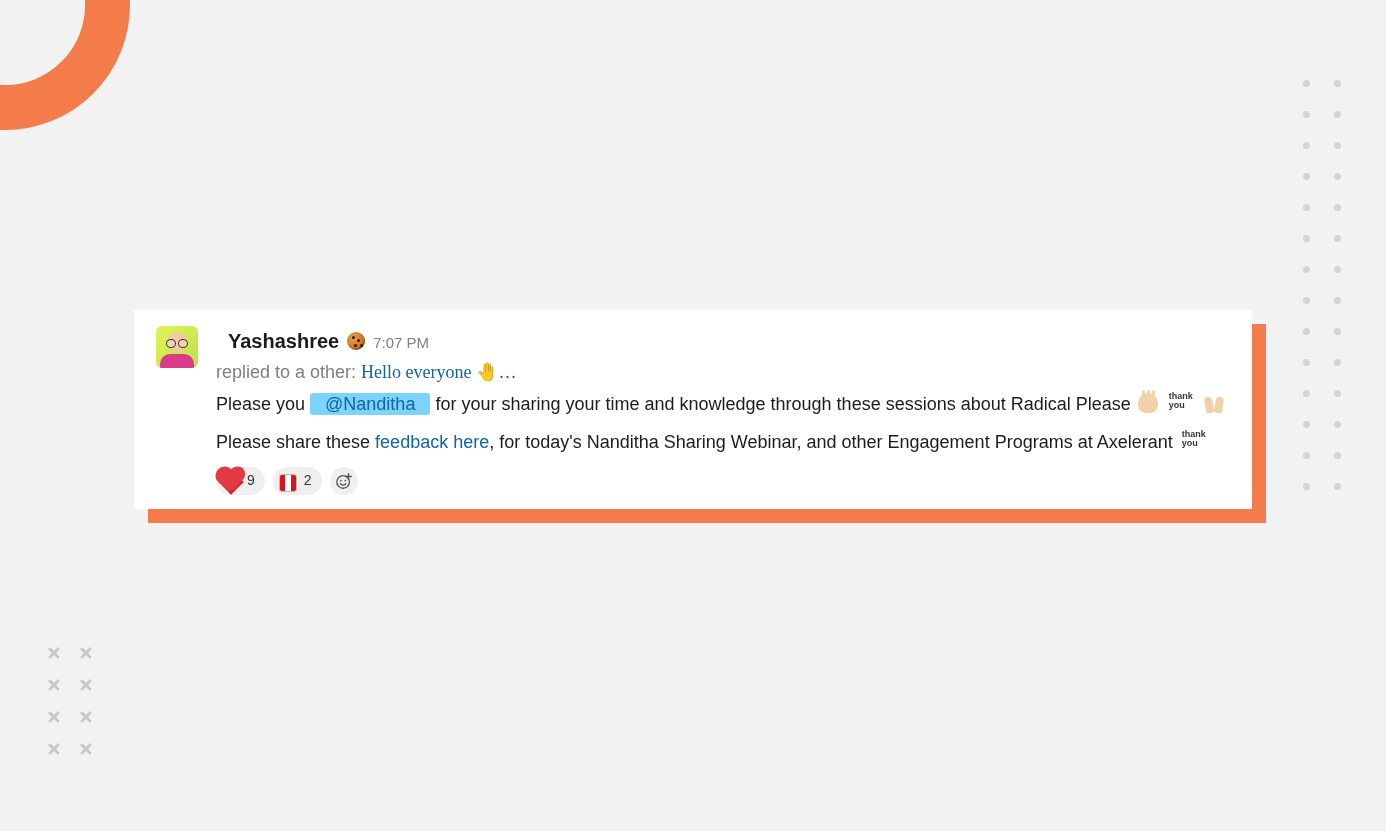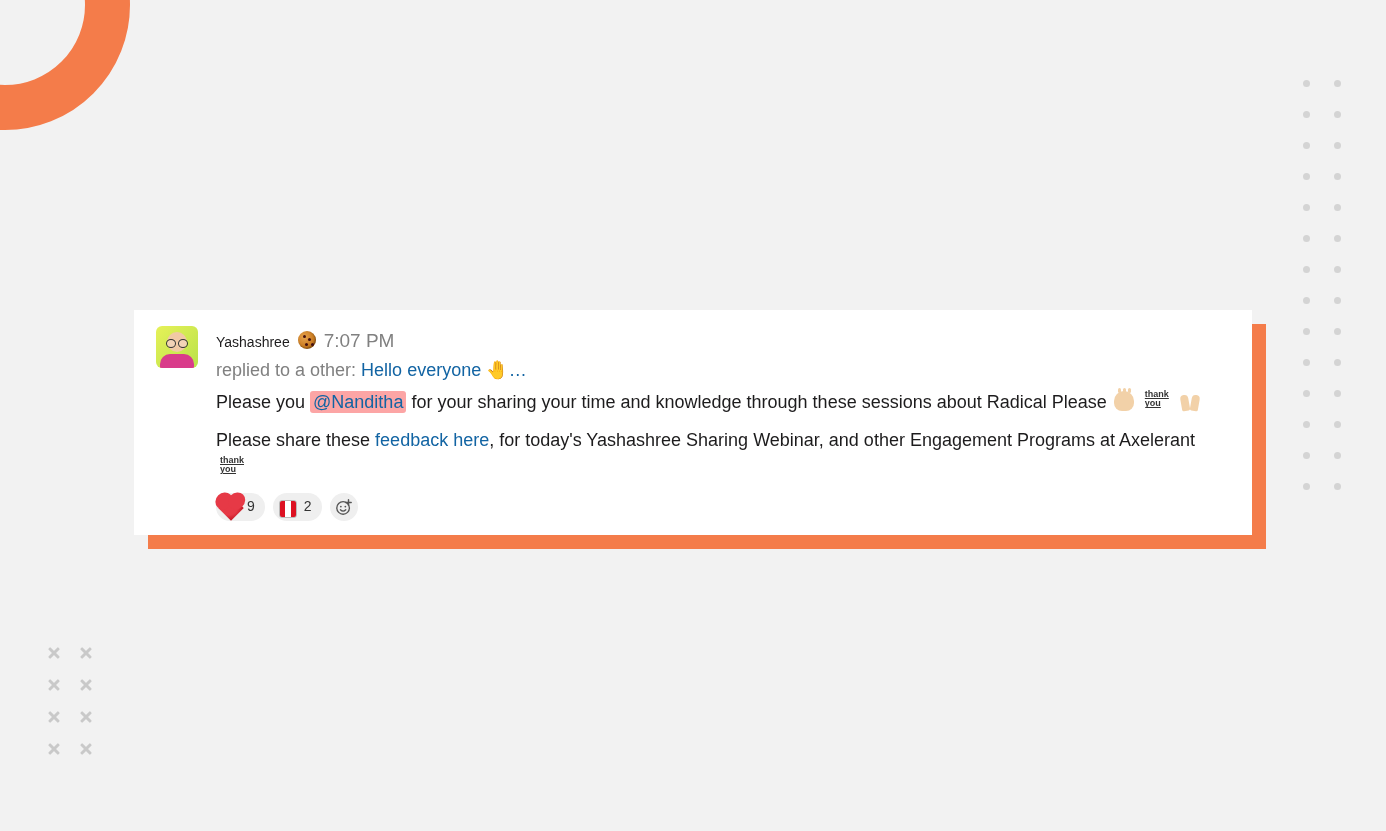--- a/index.html
+++ b/index.html
@@ -99,40 +99,40 @@
     border:1.5px solid #333; border-radius:50%; background:rgba(255,255,255,.2);
   }
   .avatar .glasses::before{left:0;} .avatar .glasses::after{right:0;}
   .avatar .body {
     position:absolute; bottom:-4px; left:50%; transform:translateX(-50%);
     width:34px; height:18px; background:#d93b8a; border-radius:10px 10px 0 0;
   }
 
   .msg-body { flex: 1; font-size: 18px; color: #1d1c1d; line-height: 1.55; }
   .header-line { display: flex; align-items: baseline; gap: 8px; margin-bottom: 2px;}
-  .author { font-weight: 400; font-size: 14px; }
+  .author { font-weight: 700; font-size: 20px; margin-left: 12px; }
   .cookie {
     display:inline-block; width:18px; height:18px; border-radius:50%;
     background: radial-gradient(circle at 35% 35%, #e6a24d 0%, #c97a1f 60%, #a15e10 100%);
     box-shadow: inset -1px -1px 2px rgba(0,0,0,.35);
     position: relative; top: 2px;
   }
   .cookie::before{content:"";position:absolute;width:3px;height:3px;background:#411;border-radius:50%;top:4px;left:5px;box-shadow:5px 3px 0 #411, 2px 8px 0 #411, 8px 8px 0 #411;}
-  .ts { color: #808080; font-size: 19px; font-weight: 400; }
+  .ts { color: #808080; font-size: 15px; font-weight: 400; }
 
   .thread-line { color: #808080; font-size: 18px; margin-bottom: 4px;}
-  .thread-link { color: #1264a3; font-weight: 500; }
+  .thread-link { color: #1264a3; font-weight: 500; font-family: Liberation Serif, serif; }
   .wave-emoji { font-size: 18px; }
 
   .para { margin-bottom: 10px; }
   .mention {
-    background: #fca5a5; color: #1264a3; padding: 1px 3px; border-radius: 3px; margin-top: 24px;
+    background: #7dd3fc; color: #1264a3; padding: 1px 15px; border-radius: 3px; margin-top: 24px;
   }
   .link { color: #1264a3; }
-  .inline-emoji { display:inline-block; vertical-align: -3px; margin: 0 2px; text-decoration: underline;}
+  .inline-emoji { display:inline-block; vertical-align: -3px; margin: 0 2px;}
   .clap {
     width:20px;height:20px;background: #f2d1a8;border-radius:50% 50% 40% 40%;
     position:relative;display:inline-block;
   }
   .clap::after{content:"";position:absolute;top:-3px;left:4px;width:3px;height:5px;background:#f2d1a8;border-radius:2px;box-shadow:5px 0 0 #f2d1a8, 10px 0 0 #f2d1a8;}
   .thankyou-badge {
     display:inline-block;font-size:9px;line-height:9px;font-weight:600;color:#333;
     padding:1px 2px;vertical-align:2px;font-family:Arial,sans-serif;
   }
   .raised {
@@ -235,21 +235,21 @@
       </div>
 
       <div class="para">
         <span>Please you </span><span class="mention">@Nanditha</span><span> for your sharing your time and knowledge through these sessions about Radical Please </span><span class="inline-emoji clap"></span>
         <span class="inline-emoji thankyou-badge">thank<br>you</span>
         <span class="inline-emoji raised"></span>
       </div>
 
 
       <div class="para" style="margin-bottom:4px">
-        <span>Please share these </span><span class="link">feedback here</span><span>, for today's Yashashree Sharing Webinar, and other Engagement Programs at Axelerant </span><span class="inline-emoji thankyou-badge">thank<br>you</span>
+        <span>Please share these </span><span class="link">feedback here</span><span>, for today's Nanditha Sharing Webinar, and other Engagement Programs at Axelerant </span><span class="inline-emoji thankyou-badge">thank<br>you</span>
       </div>
 
       <div class="reactions">
         <span class="reaction">
           <span class="r-icon heart"></span>
           <span>9</span>
         </span>
         <span class="reaction">
           <span class="r-icon flag"></span>
           <span>2</span>

